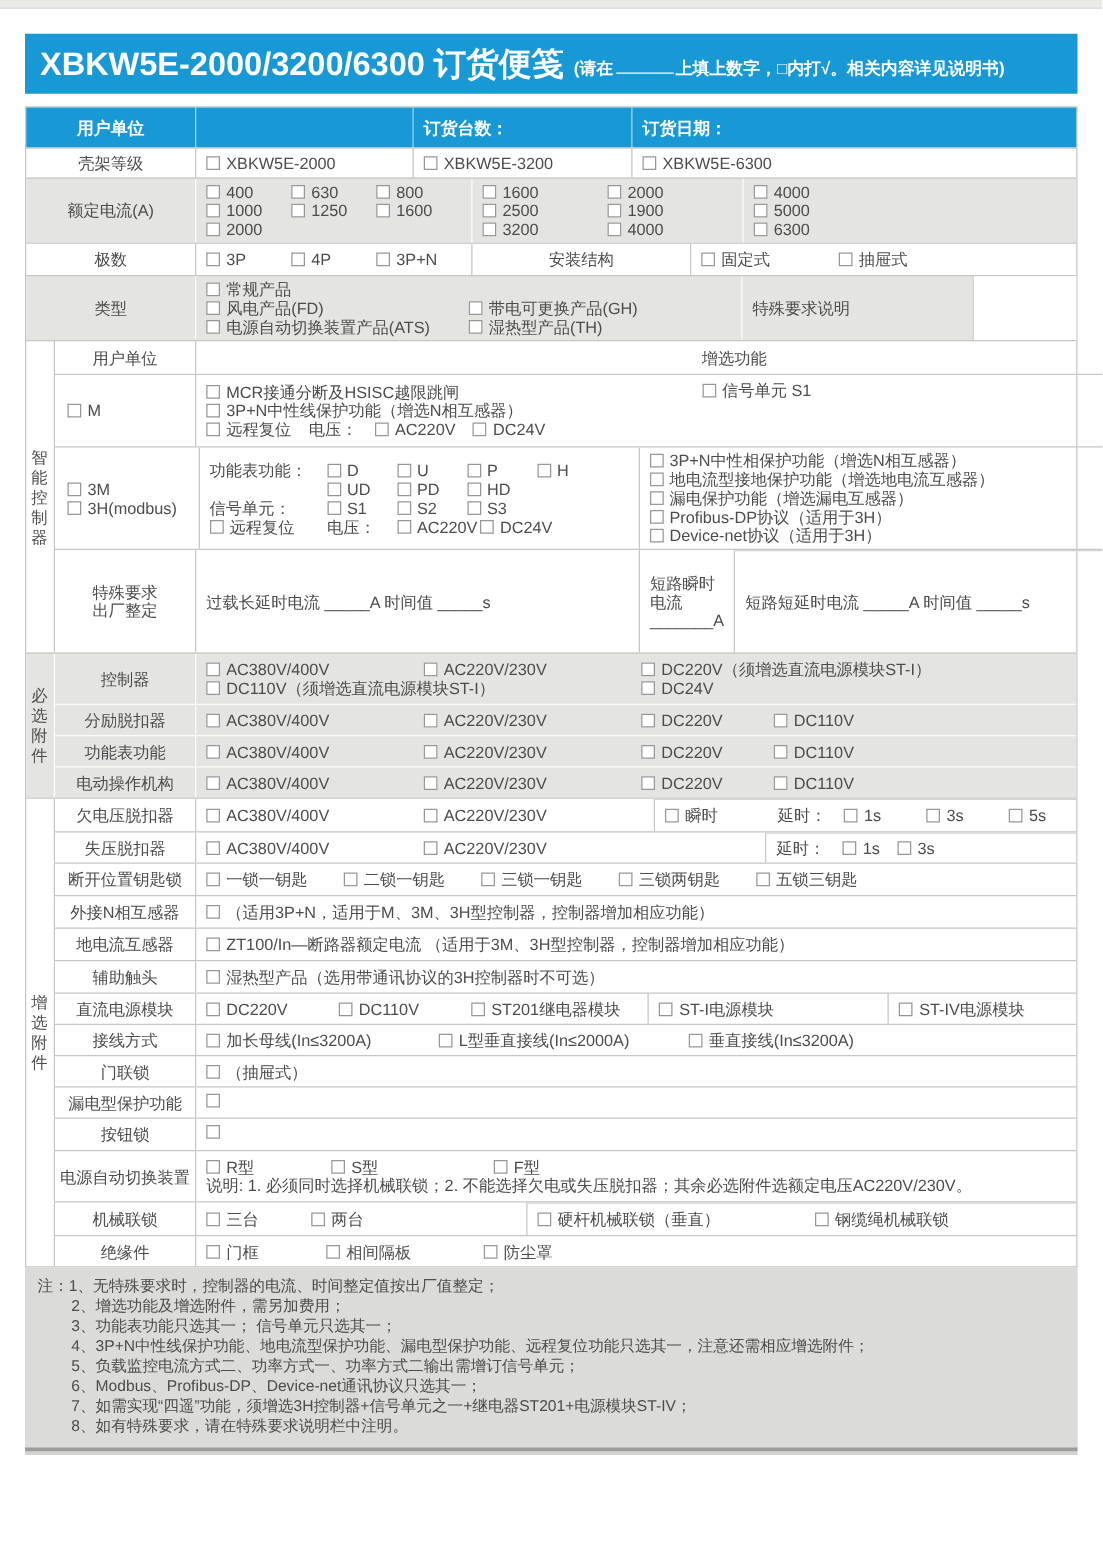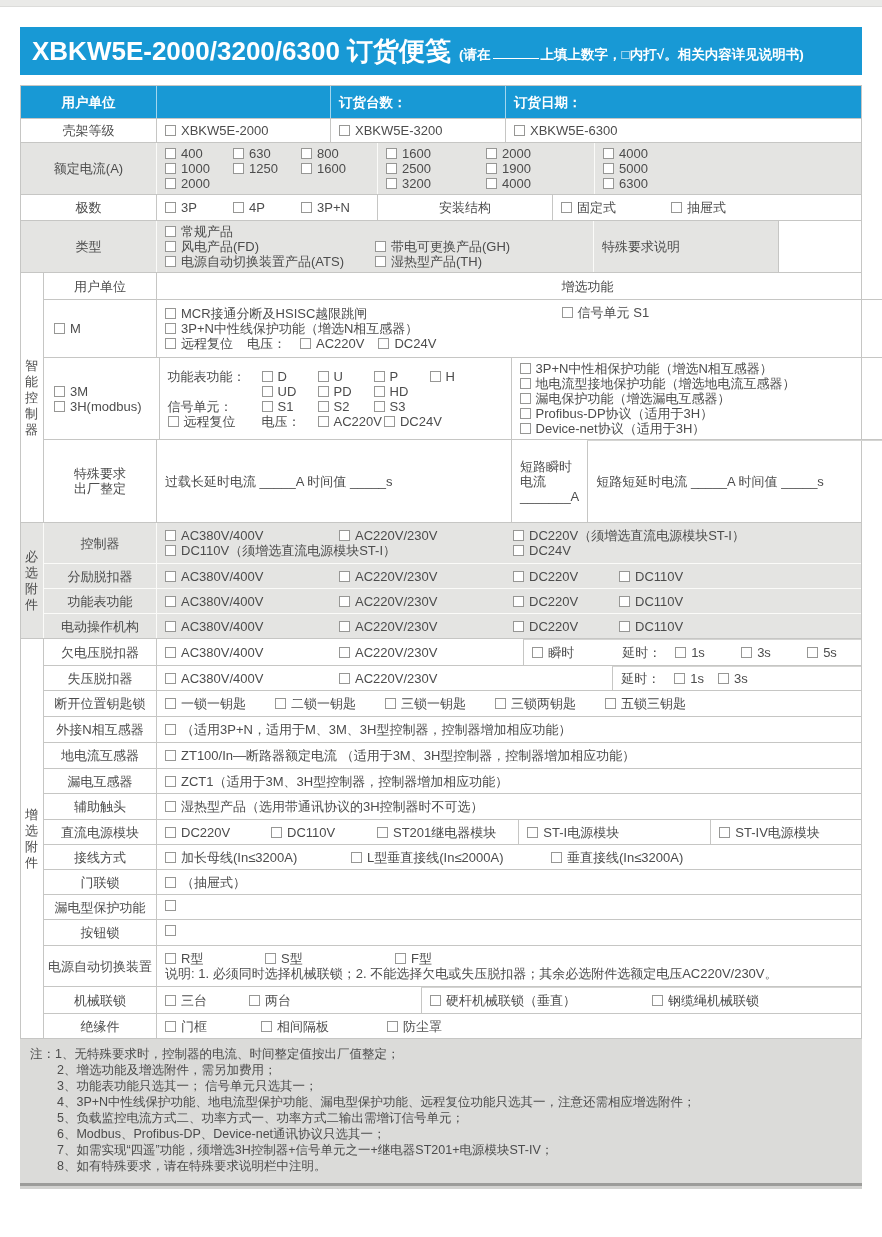--- a/index.html
+++ b/index.html
@@ -698,31 +698,20 @@
           <div class="slab">地电流互感器</div>
           <div class="cell wC">
               <div class="line">
                 <span class="opt">
                   <span class="cb"></span>
                   <span class="olb">ZT100/In—断路器额定电流 （适用于3M、3H型控制器，控制器增加相应功能）</span>
                 </span>
               </div>
             </div>
         </div>
-        <div class="row h25">
-          <div class="slab">漏电互感器</div>
-          <div class="cell wC">
-              <div class="line">
-                <span class="opt">
-                  <span class="cb"></span>
-                  <span class="olb">ZCT1（适用于3M、3H型控制器，控制器增加相应功能）</span>
-                </span>
-              </div>
-            </div>
-        </div>
         <div class="row h26">
           <div class="slab">辅助触头</div>
           <div class="cell wC">
               <div class="line">
                 <span class="opt">
                   <span class="cb"></span>
                   <span class="olb">湿热型产品（选用带通讯协议的3H控制器时不可选）</span>
                 </span>
               </div>
             </div>

